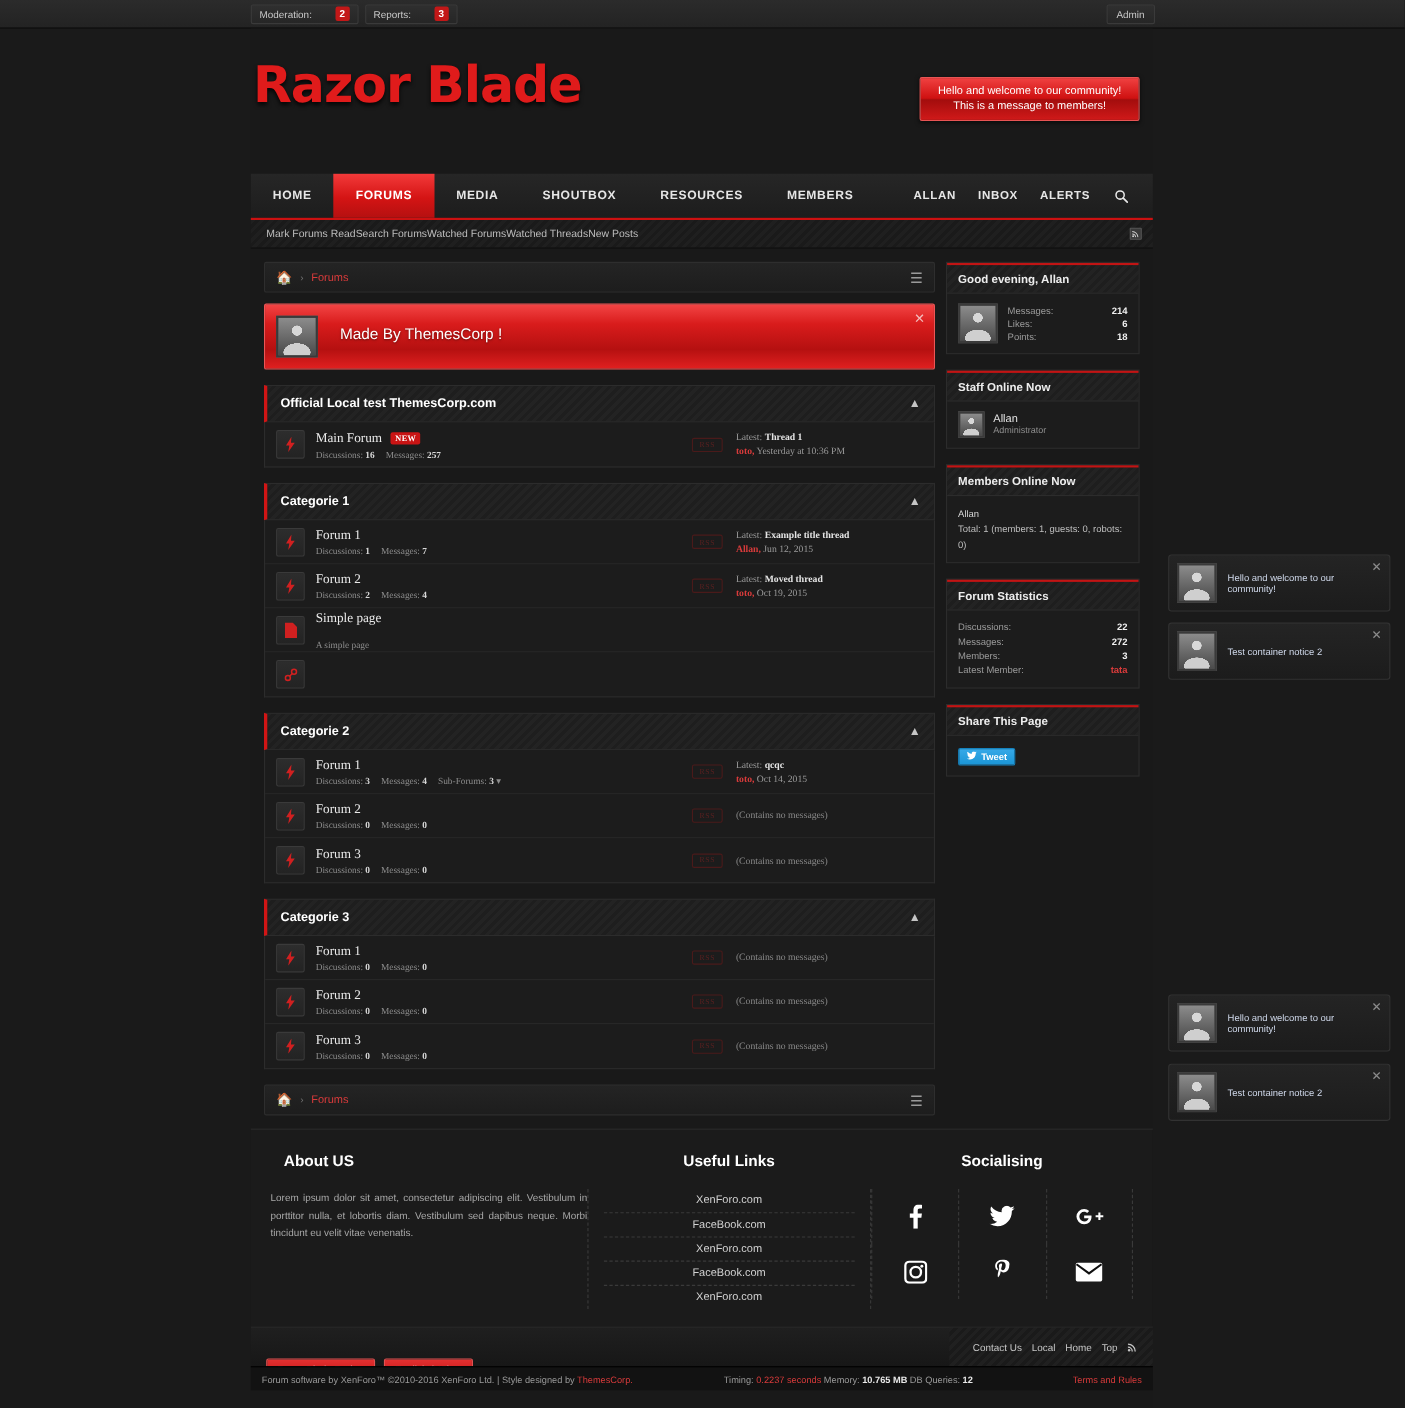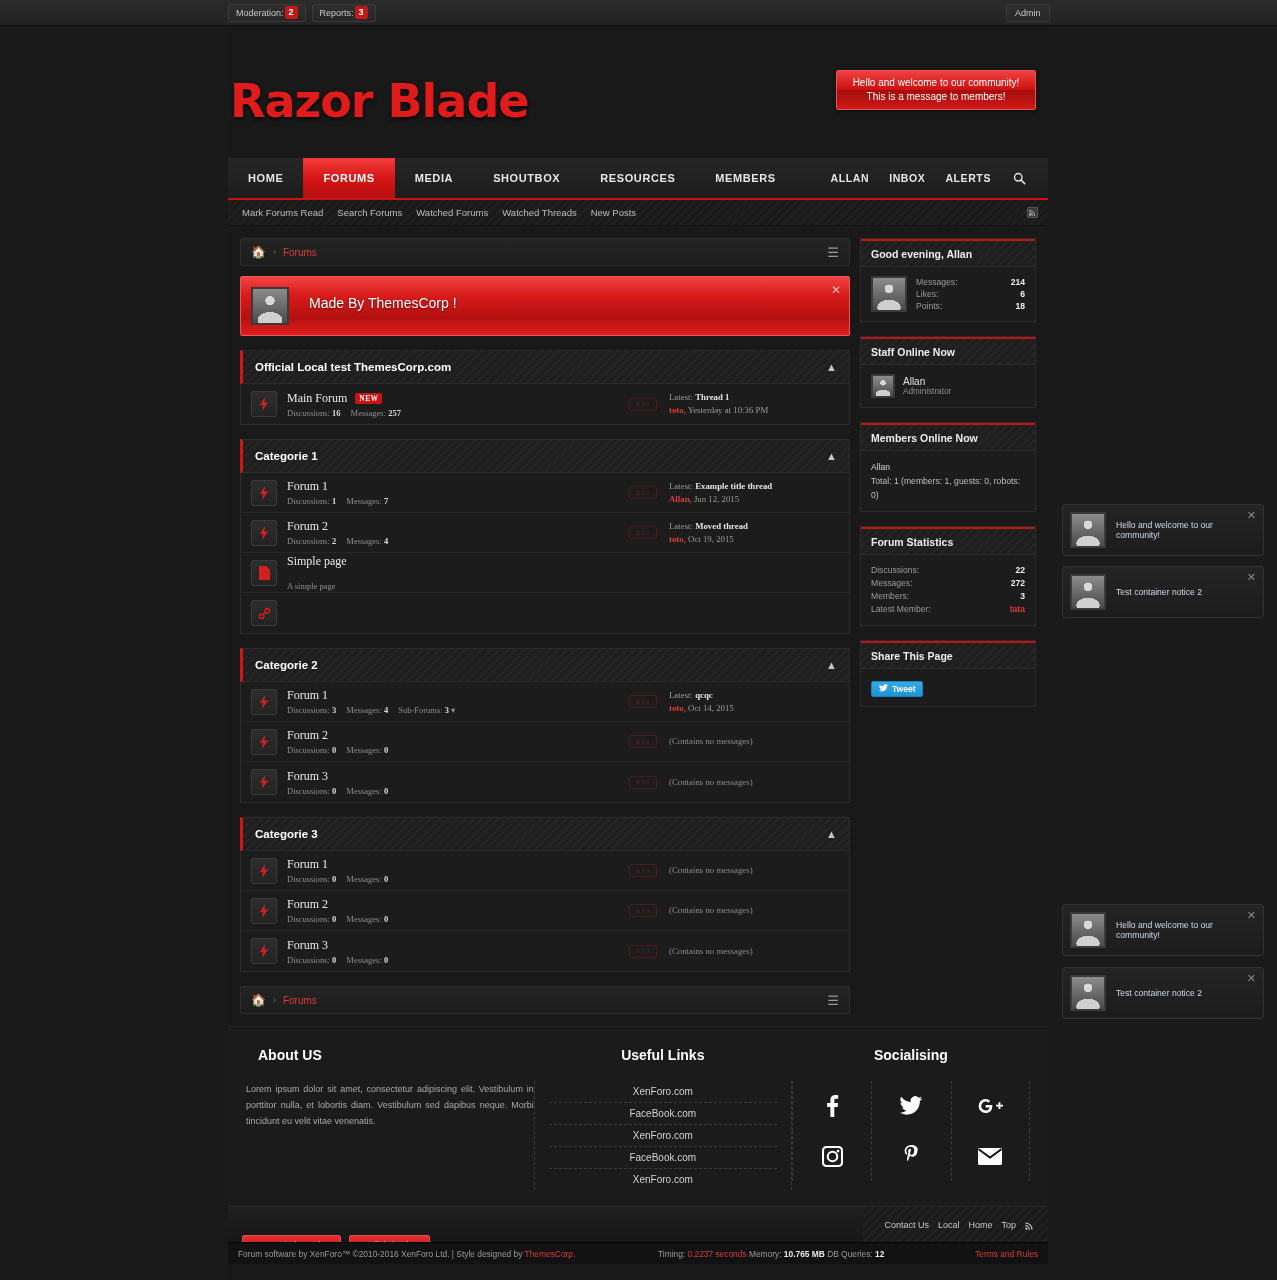--- a/index.html
+++ b/index.html
@@ -16,21 +16,21 @@
   .adminbar {
     position: absolute; top: 0; left: 0; width: 1277px; height: 26px;
     background: linear-gradient(to bottom, #2b2b2b, #232323);
     border-bottom: 1px solid #0d0d0d;
     display: flex; align-items: center;
   }
   .adminbar-left { position: absolute; left: 228px; display: flex; gap: 6px; }
   .adm-pill {
     background: linear-gradient(to bottom,#2f2f2f,#262626);
     border: 1px solid #3a3a3a; border-radius: 2px;
-    height: 18px; padding: 0 7px; display: flex; align-items: center; gap: 1px;
+    height: 18px; padding: 0 7px; display: flex; align-items: center; gap: 21px;
     font-size: 9px; color: #c9c9c9;
   }
   .adm-badge {
     background: #c31818; color: #fff; font-size: 9px; font-weight: bold;
     padding: 1px 4px; border-radius: 2px; line-height: 11px;
   }
   .adminbar-right {
     position: absolute; left: 1006px;
     background: linear-gradient(to bottom,#2f2f2f,#262626);
     border: 1px solid #3a3a3a; border-radius: 2px;
@@ -40,21 +40,21 @@
 
   
   .page {
     position: absolute; top: 26px; left: 228px; width: 820px; height: 1254px;
     background: #191919;
   }
 
   
   .header { height: 132px; position: relative; }
   .logo {
-    position: absolute; left: 2px; top: 48px;
+    position: absolute; left: 2px; top: 24px;
     font-family: "DejaVu Sans", sans-serif;
     font-weight: bold; font-size: 46px; letter-spacing: -1px;
     color: #e01b1b;
     text-shadow: 0 2px 4px rgba(0,0,0,.8);
   }
   .headerbox {
     position: absolute; right: 12px; top: 44px; width: 200px; height: 40px;
     background: linear-gradient(to bottom, #f04141 0%, #cf1111 48%, #a30d0d 52%, #d01919 100%);
     border: 1px solid #e85454;
     border-radius: 2px;
@@ -80,21 +80,21 @@
   }
   .navspacer { flex: 1; }
   .navright { display: flex; align-items: stretch; padding-right: 10px; }
   .navright .navitem { padding: 0 10px; font-size: 10.5px; }
   .search-icon-btn { display: flex; align-items: center; padding: 0 12px; }
 
   .subnav {
     height: 26px;
     background: repeating-linear-gradient(135deg,#1f1f1f 0 3px,#1a1a1a 3px 6px);
     border-bottom: 1px solid #0f0f0f;
-    display: flex; align-items: center; padding-left: 14px; gap: 14px;
+    display: flex; align-items: center; padding-left: 14px; 
     position: relative;
   }
   .subnav a { font-size: 9.5px; color: #bdbdbd; text-decoration: none; }
   .subnav .rss-box {
     position: absolute; right: 10px; width: 11px; height: 11px;
     background: #3a3a3a; border: 1px solid #555; border-radius: 1px;
     display: flex; align-items: center; justify-content: center;
   }
 
   

